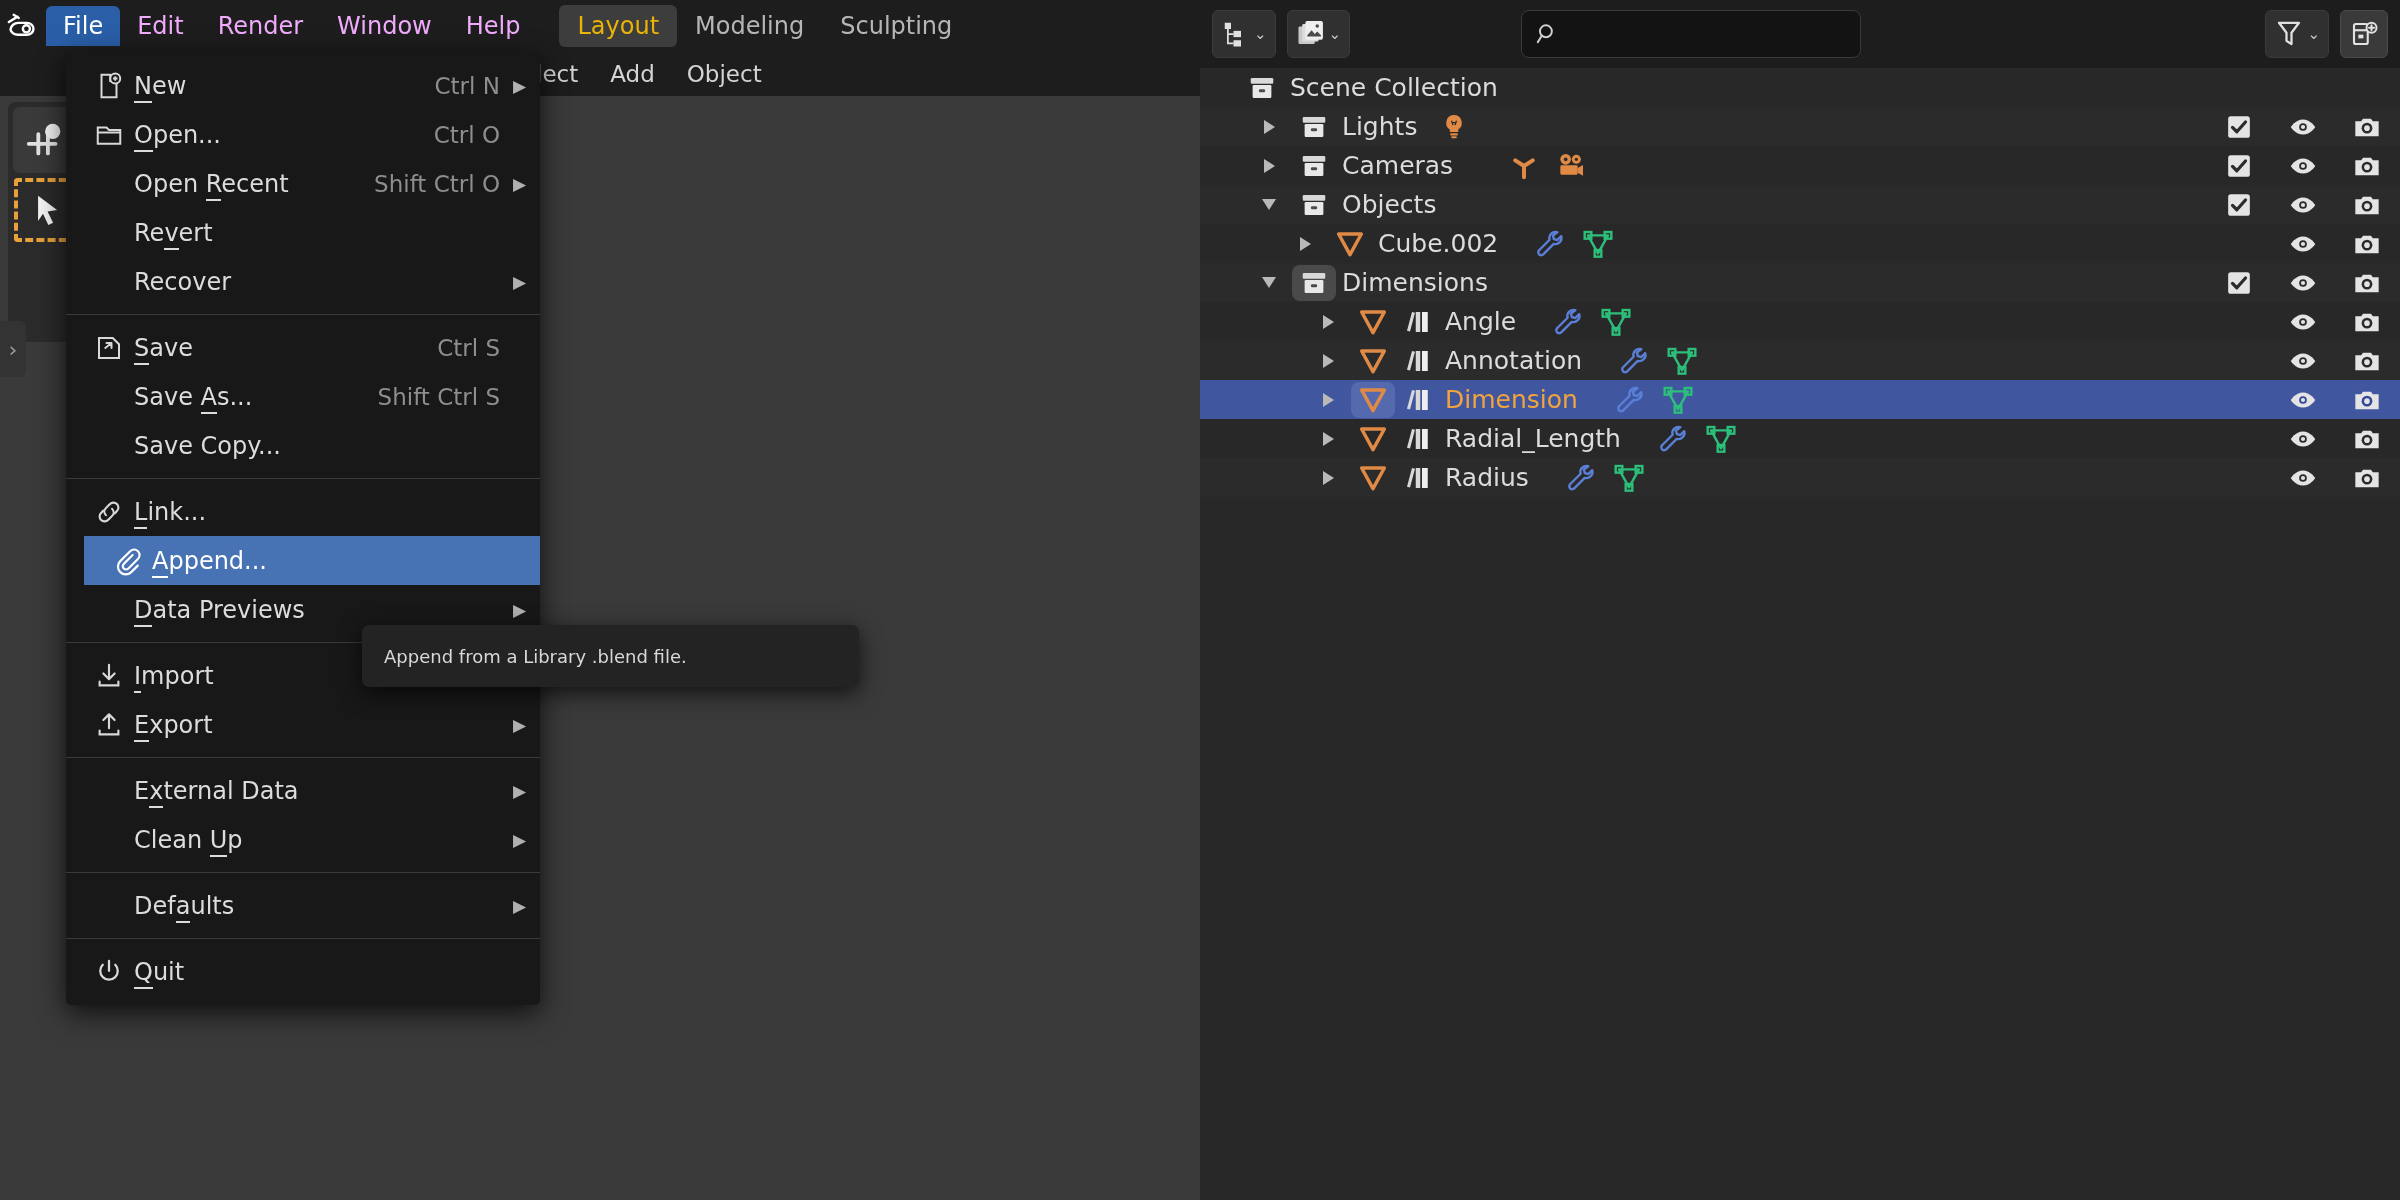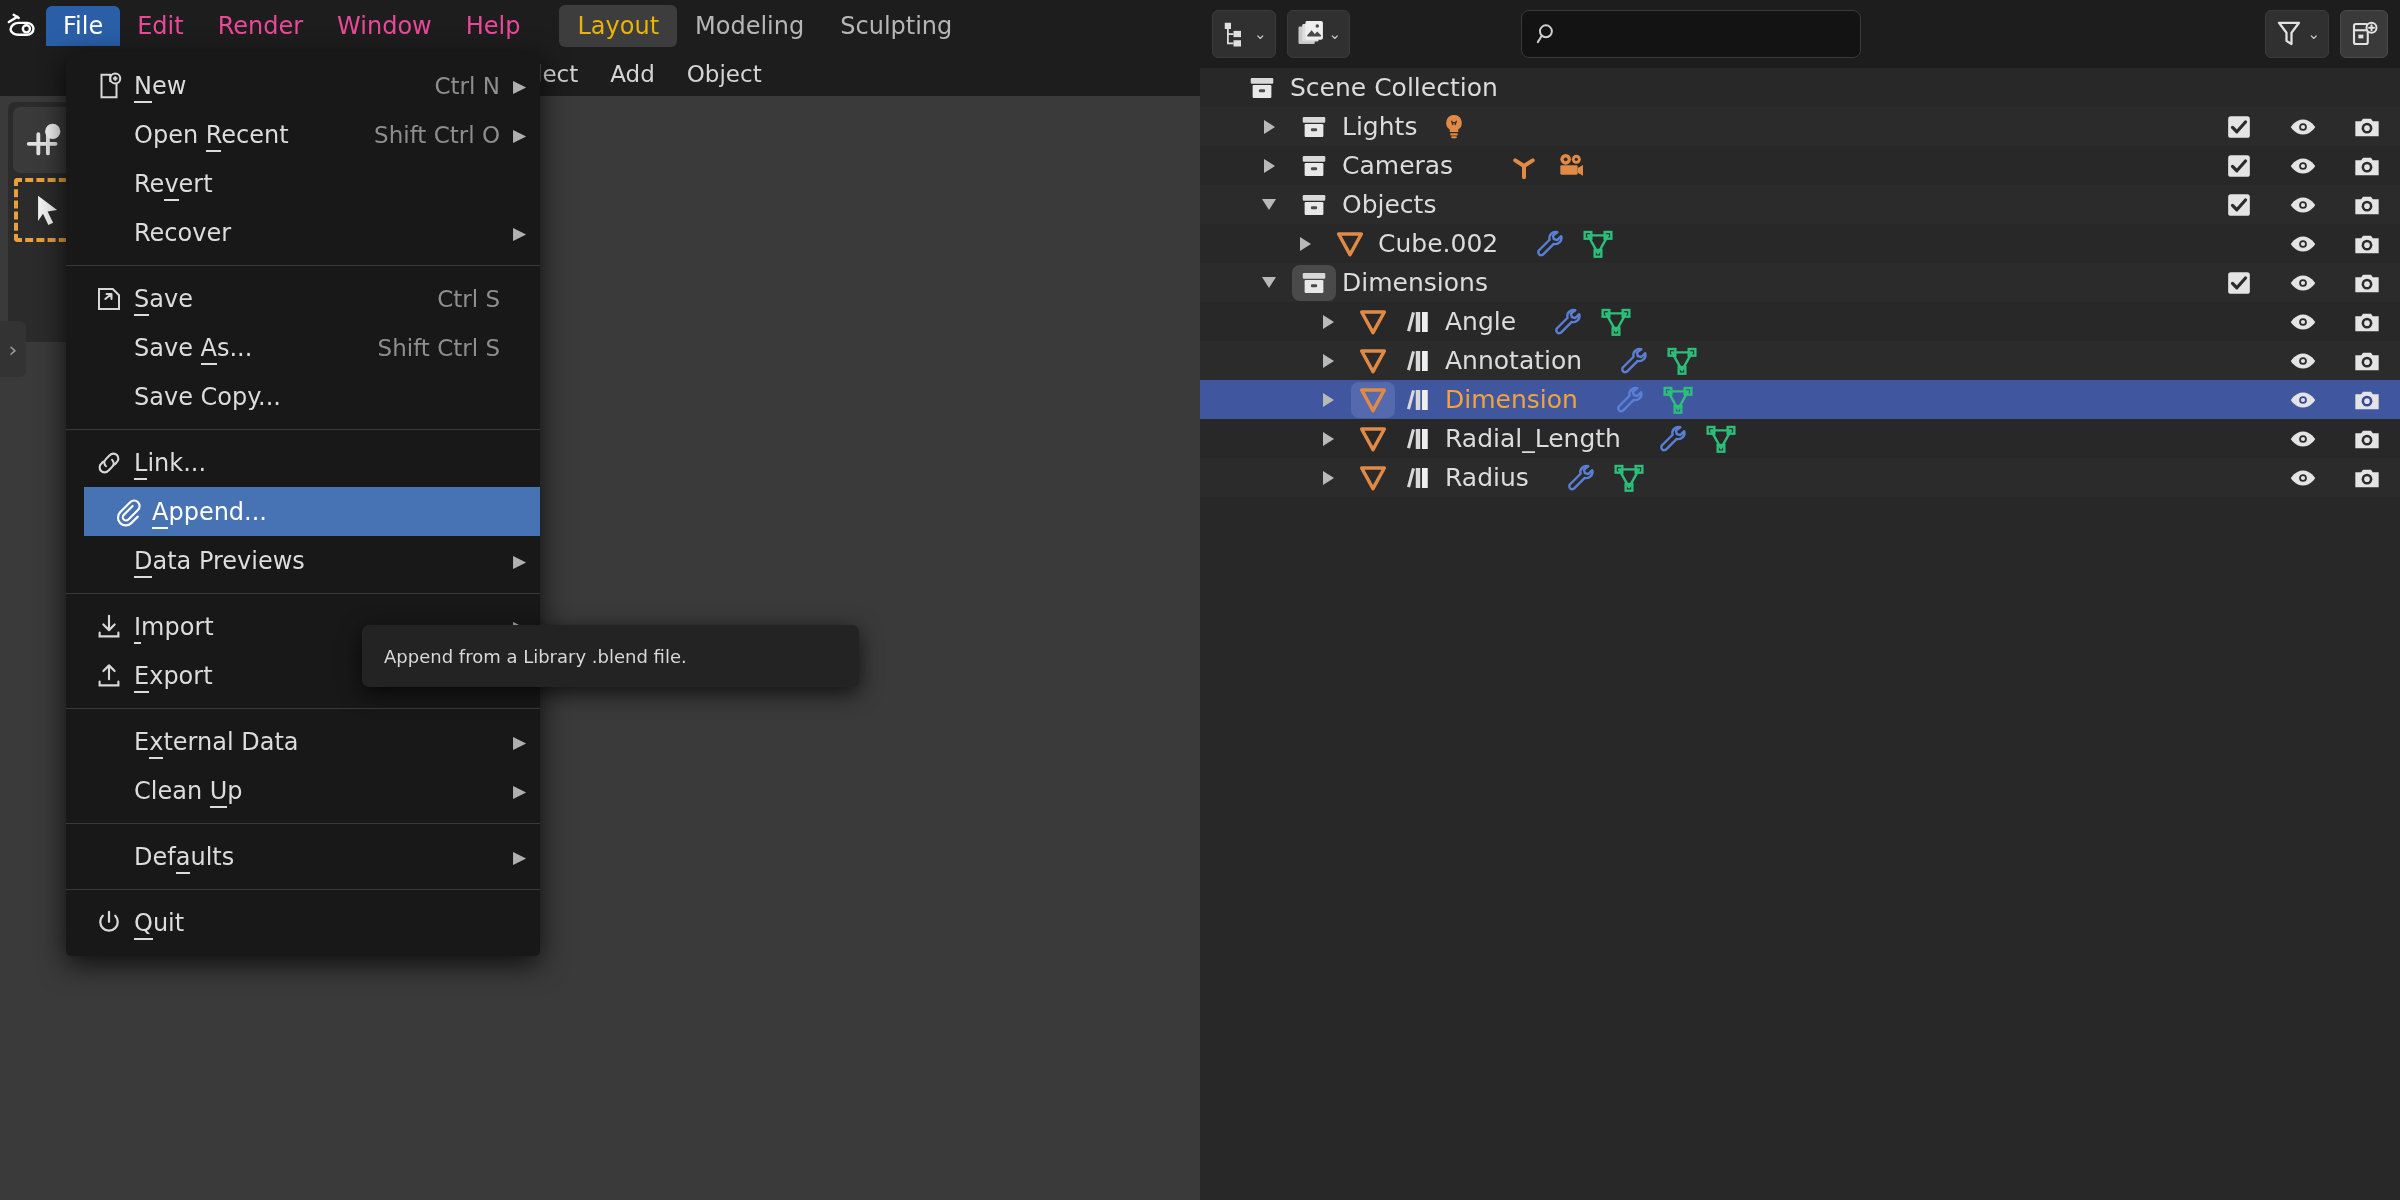--- a/index.html
+++ b/index.html
@@ -12,21 +12,21 @@
   #app { position: relative; width: 2036px; height: 1200px; }
 
   
   .topbar {
     position: absolute; left: 0; top: 0; width: 1200px; height: 52px;
     background: #1d1d1d; display: flex; align-items: center;
   }
   .blender-logo { width: 46px; height: 52px; display: flex; align-items: center; justify-content: center; }
   .menu-btn {
     height: 40px; padding: 0 17px; display: flex; align-items: center;
-    color: #ec4899; font-size: 24px; border-radius: 5px;
+    color: #f0abfc; font-size: 24px; border-radius: 5px;
     white-space: nowrap;
   }
   .menu-btn.active { background: #2a5fa8; color: #ffffff; border-radius: 6px 6px 0 0; }
   .tabsep { width: 22px; }
   .wstab {
     height: 42px; padding: 0 18px; display: flex; align-items: center;
     color: #b6b6b6; font-size: 24px; border-radius: 6px; white-space: nowrap;
   }
   .wstab.active { background: #3d3d3d; color: #eab308; }
 
@@ -199,20 +199,31 @@
           <path d="M13 3v5h5" fill="none" stroke="#d8d8d8" stroke-width="1.6"></path>
           <circle cx="17" cy="6" r="4" fill="#181818" stroke="#d8d8d8" stroke-width="1.6"></circle>
           <path d="M17 4.2v3.6M15.2 6h3.6" stroke="#d8d8d8" stroke-width="1.5"></path>
         </svg>
       </span>
       <span class="mi-label"><u>N</u>ew</span>
       <span class="mi-short">Ctrl N</span>
       <span class="mi-arrow">▶</span>
     </div>
 
+    <div class="mi">
+      <span class="mi-icon">
+        <svg width="30" height="30" viewBox="0 0 24 24">
+          <path d="M3 6h7l2 2h9v11H3z" fill="none" stroke="#d8d8d8" stroke-width="1.6"></path>
+          <path d="M3 10h18" stroke="#d8d8d8" stroke-width="1.6"></path>
+        </svg>
+      </span>
+      <span class="mi-label"><u>O</u>pen...</span>
+      <span class="mi-short">Ctrl O</span>
+      <span class="mi-arrow"></span>
+    </div>
 
     <div class="mi">
       <span class="mi-icon"></span>
       <span class="mi-label">Open <u>R</u>ecent</span>
       <span class="mi-short">Shift Ctrl O</span>
       <span class="mi-arrow">▶</span>
     </div>
 
     <div class="mi">
       <span class="mi-icon"></span>

